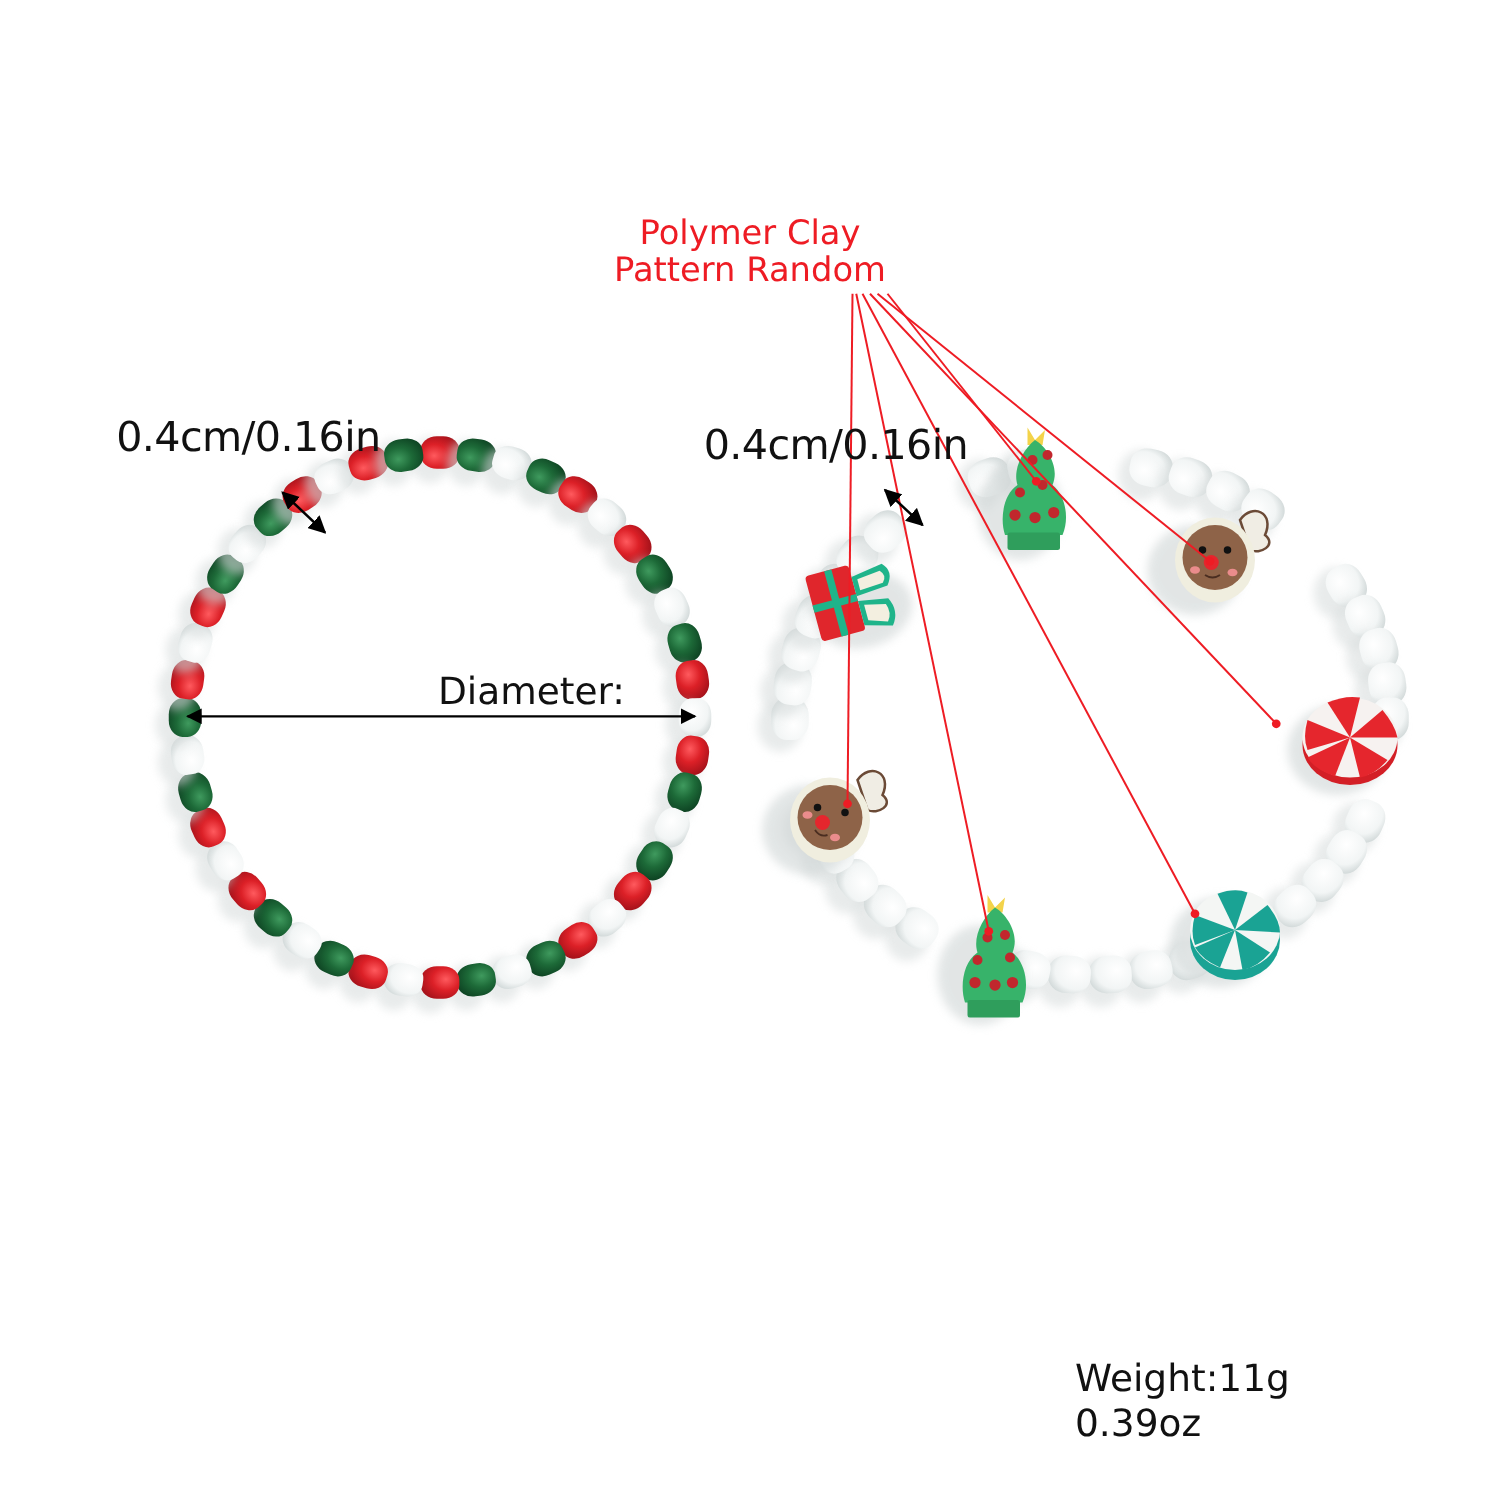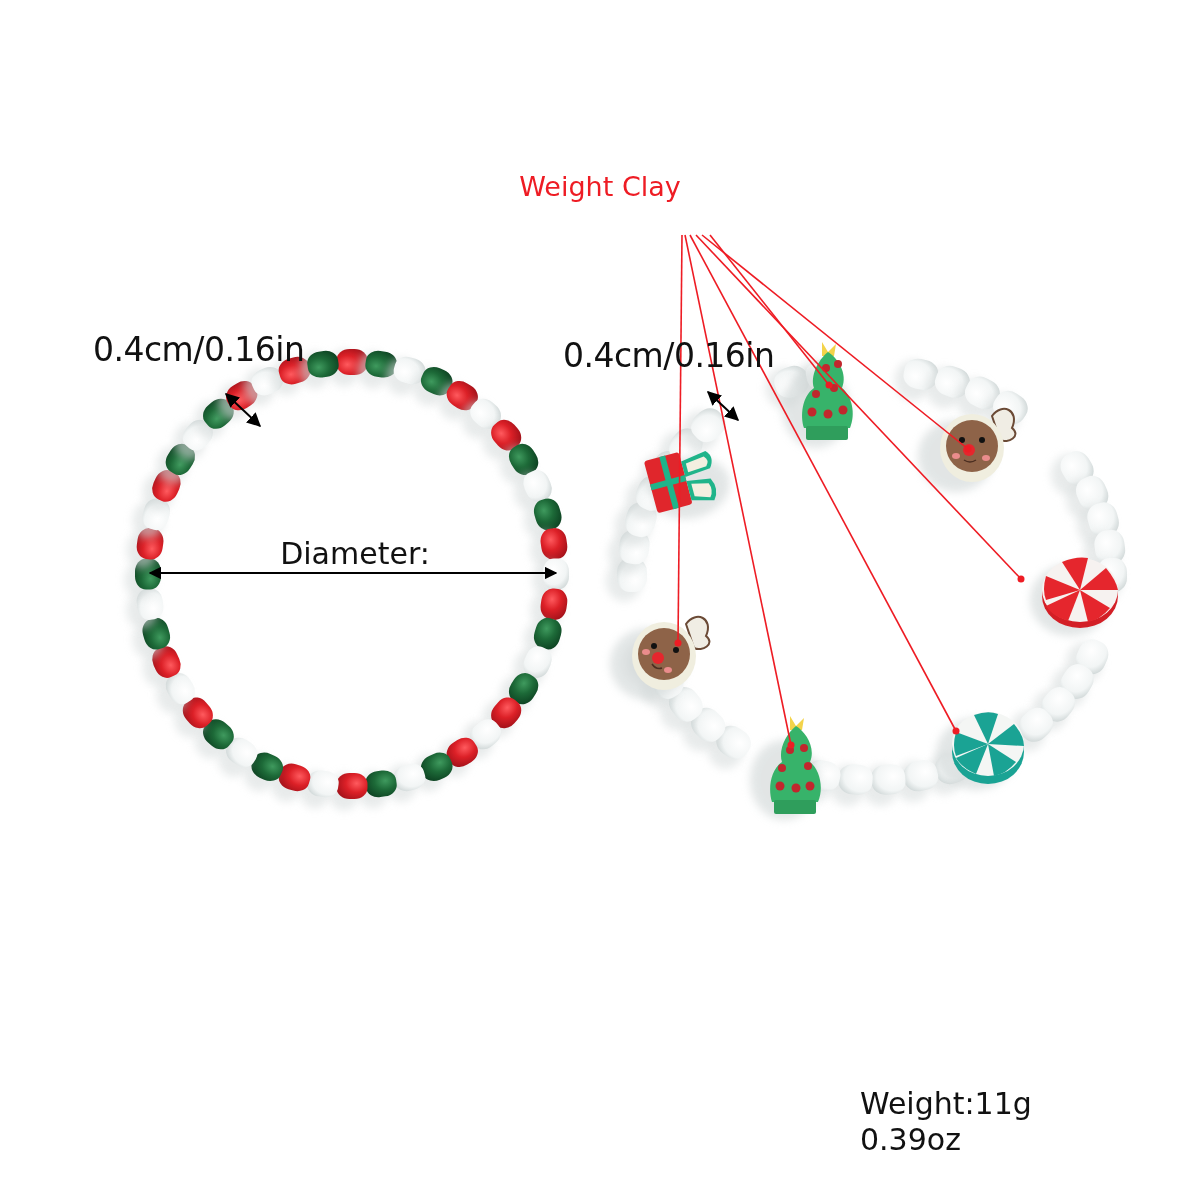--- a/index.html
+++ b/index.html
@@ -304,26 +304,27 @@
     <circle cx="968" cy="449" r="3.5"></circle>
     <circle cx="829" cy="385" r="3.5"></circle>
   </g>
 
   <line x1="150" y1="573" x2="556" y2="573" stroke="#000" stroke-width="1.8" marker-start="url(#arrow)" marker-end="url(#arrow)"></line>
   <line x1="226" y1="394" x2="260" y2="426" stroke="#000" stroke-width="2" marker-start="url(#arrow)" marker-end="url(#arrow)"></line>
   <line x1="708" y1="392" x2="738" y2="420" stroke="#000" stroke-width="2" marker-start="url(#arrow)" marker-end="url(#arrow)"></line>
 </svg>
 
 <div class="label clay-label" style="left:470px; top:172px; width:260px;">
-  <div>Weight Clay</div>
+  <div>Polymer Clay</div>
+  <div>Pattern Random</div>
 </div>
 
 <div class="label size-label" style="left:93px; top:330px;">0.4cm/0.16in</div>
 <div class="label size-label" style="left:563px; top:336px;">0.4cm/0.16in</div>
 
-<div class="label diam-label" style="left:210px; top:536px; width:290px;">
+<div class="label diam-label" style="left:210px; top:536px; width:290px;text-align:right;">
   <div>Diameter:</div>
 </div>
 
 <div class="label weight-label" style="left:860px; top:1086px; width:246px;">
   <div>Weight:11g</div>
   <div>0.39oz</div>
 </div>
 
 </body></html>

